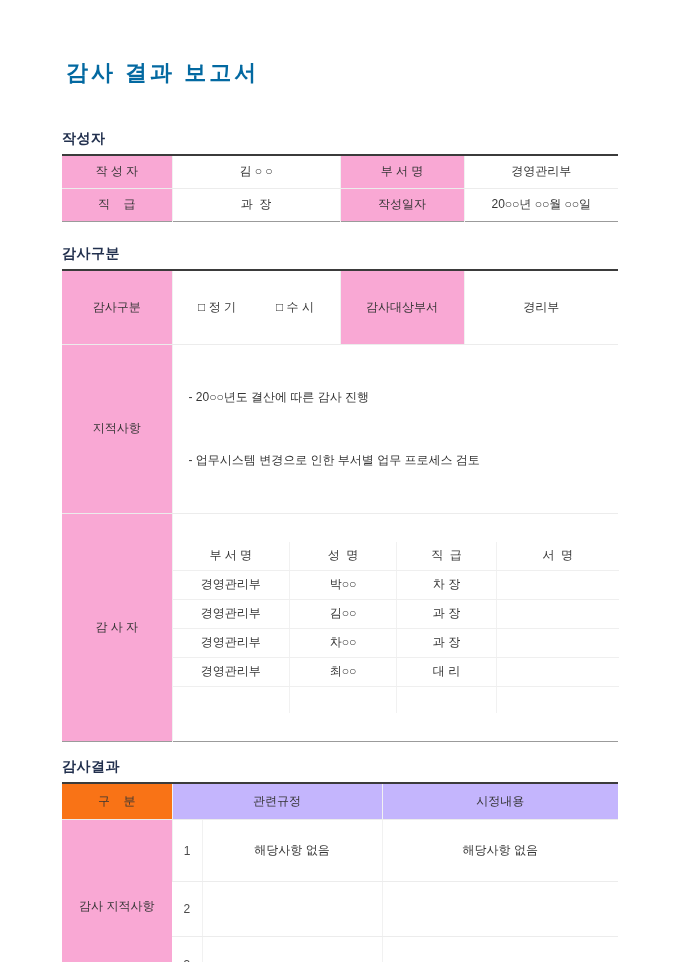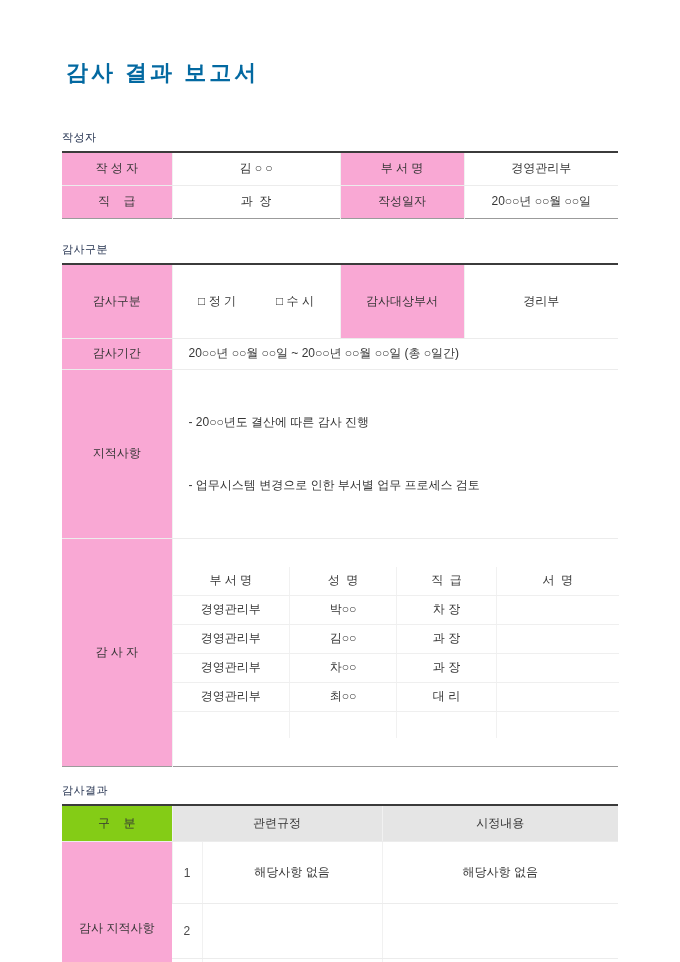--- a/index.html
+++ b/index.html
@@ -10,21 +10,21 @@
   }
   .content { position:absolute; left:62px; top:0; width:556px; }
 
   .doc-title {
     margin:58px 0 0 4px;
     font-size:22px; font-weight:bold; letter-spacing:3px;
     color:#0369a1;
   }
 
   .sec-heading {
-    font-size:11px; font-weight:normal; color:#22304e; letter-spacing:0.5px;
+    font-size:14px; font-weight:bold; color:#22304e; letter-spacing:0.5px;
   }
   .sec-heading.s1 { margin:42px 0 6px 0; }
   .sec-heading.s2 { margin:23px 0 6px 0; }
   .sec-heading.s3 { margin:16px 0 6px 0; }
 
   table.doc {
     width:556px; border-collapse:collapse; table-layout:fixed;
     border-top:2px solid #3b3b3b; border-bottom:1px solid #9b9b9b;
     font-size:12px;
   }
@@ -57,22 +57,22 @@
   table.inner td {
     border-bottom:1px solid #efefef; border-left:1px solid #f1f1f1;
     text-align:center; vertical-align:middle; white-space:pre-wrap; padding:0;
     height:28px; color:#353535;
   }
   table.inner td:first-child { border-left:none; }
   table.inner tr.empty td { height:26px; border-bottom:none; }
 
   
   .t3 .r-head { height:37px; }
-  .t3 .r-head td { background:#e5e5e5; }
-  .t3 .r-head td.lbl { background:#84cc16; }
+  .t3 .r-head td { background:#c4b5fd; }
+  .t3 .r-head td.lbl { background:#f97316; }
   .t3 .r-f1 { height:62px; }
   .t3 .r-f2 { height:55px; }
   .t3 .r-f3 { height:57px; }
   .t3 td.num { color:#4a4a4a; }
 </style>
 </head>
 <body>
 
 <div class="content">
 
@@ -115,24 +115,20 @@
       <td class="lbl">감사구분</td>
       <td class="chk-cell">
         <div class="chk-wrap">
           <span class="chk-item">□ 정 기</span>
           <span class="chk-item">□ 수 시</span>
         </div>
       </td>
       <td class="lbl">감사대상부서</td>
       <td>경리부</td>
     </tr>
-    <tr class="r-period">
-      <td class="lbl">감사기간</td>
-      <td colspan="3" class="left-cell">20○○년 ○○월 ○○일 ~ 20○○년 ○○월 ○○일 (총 ○일간)</td>
-    </tr>
     <tr class="r-field">
       <td class="lbl">지적사항</td>
       <td colspan="3" class="left-cell field-lines">
         <div>- 20○○년도 결산에 따른 감사 진행</div>
         <div>- 업무시스템 변경으로 인한 부서별 업무 프로세스 검토</div>
       </td>
     </tr>
     <tr>
       <td class="lbl">감 사 자</td>
       <td colspan="3" class="inner-wrap">

